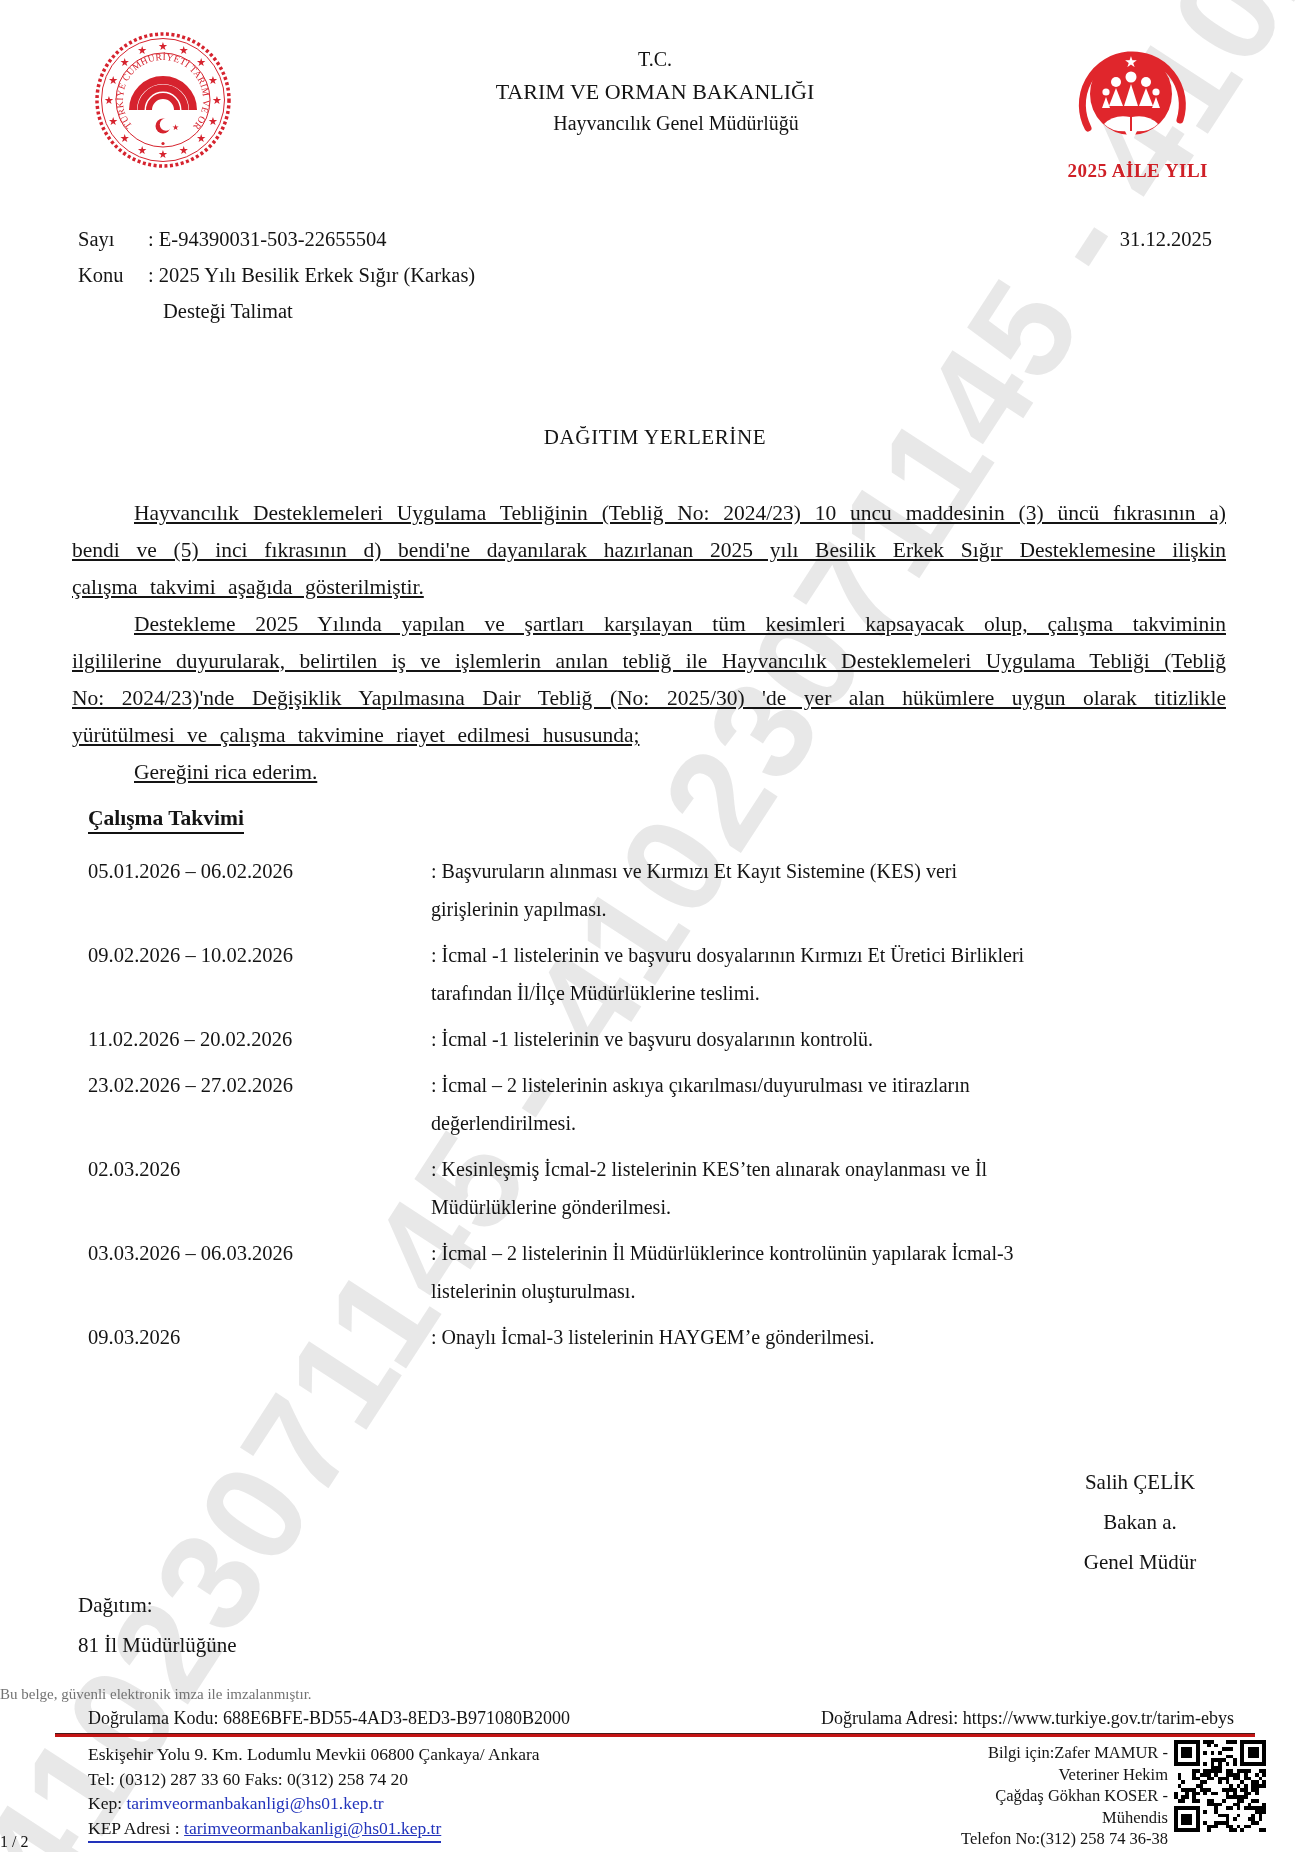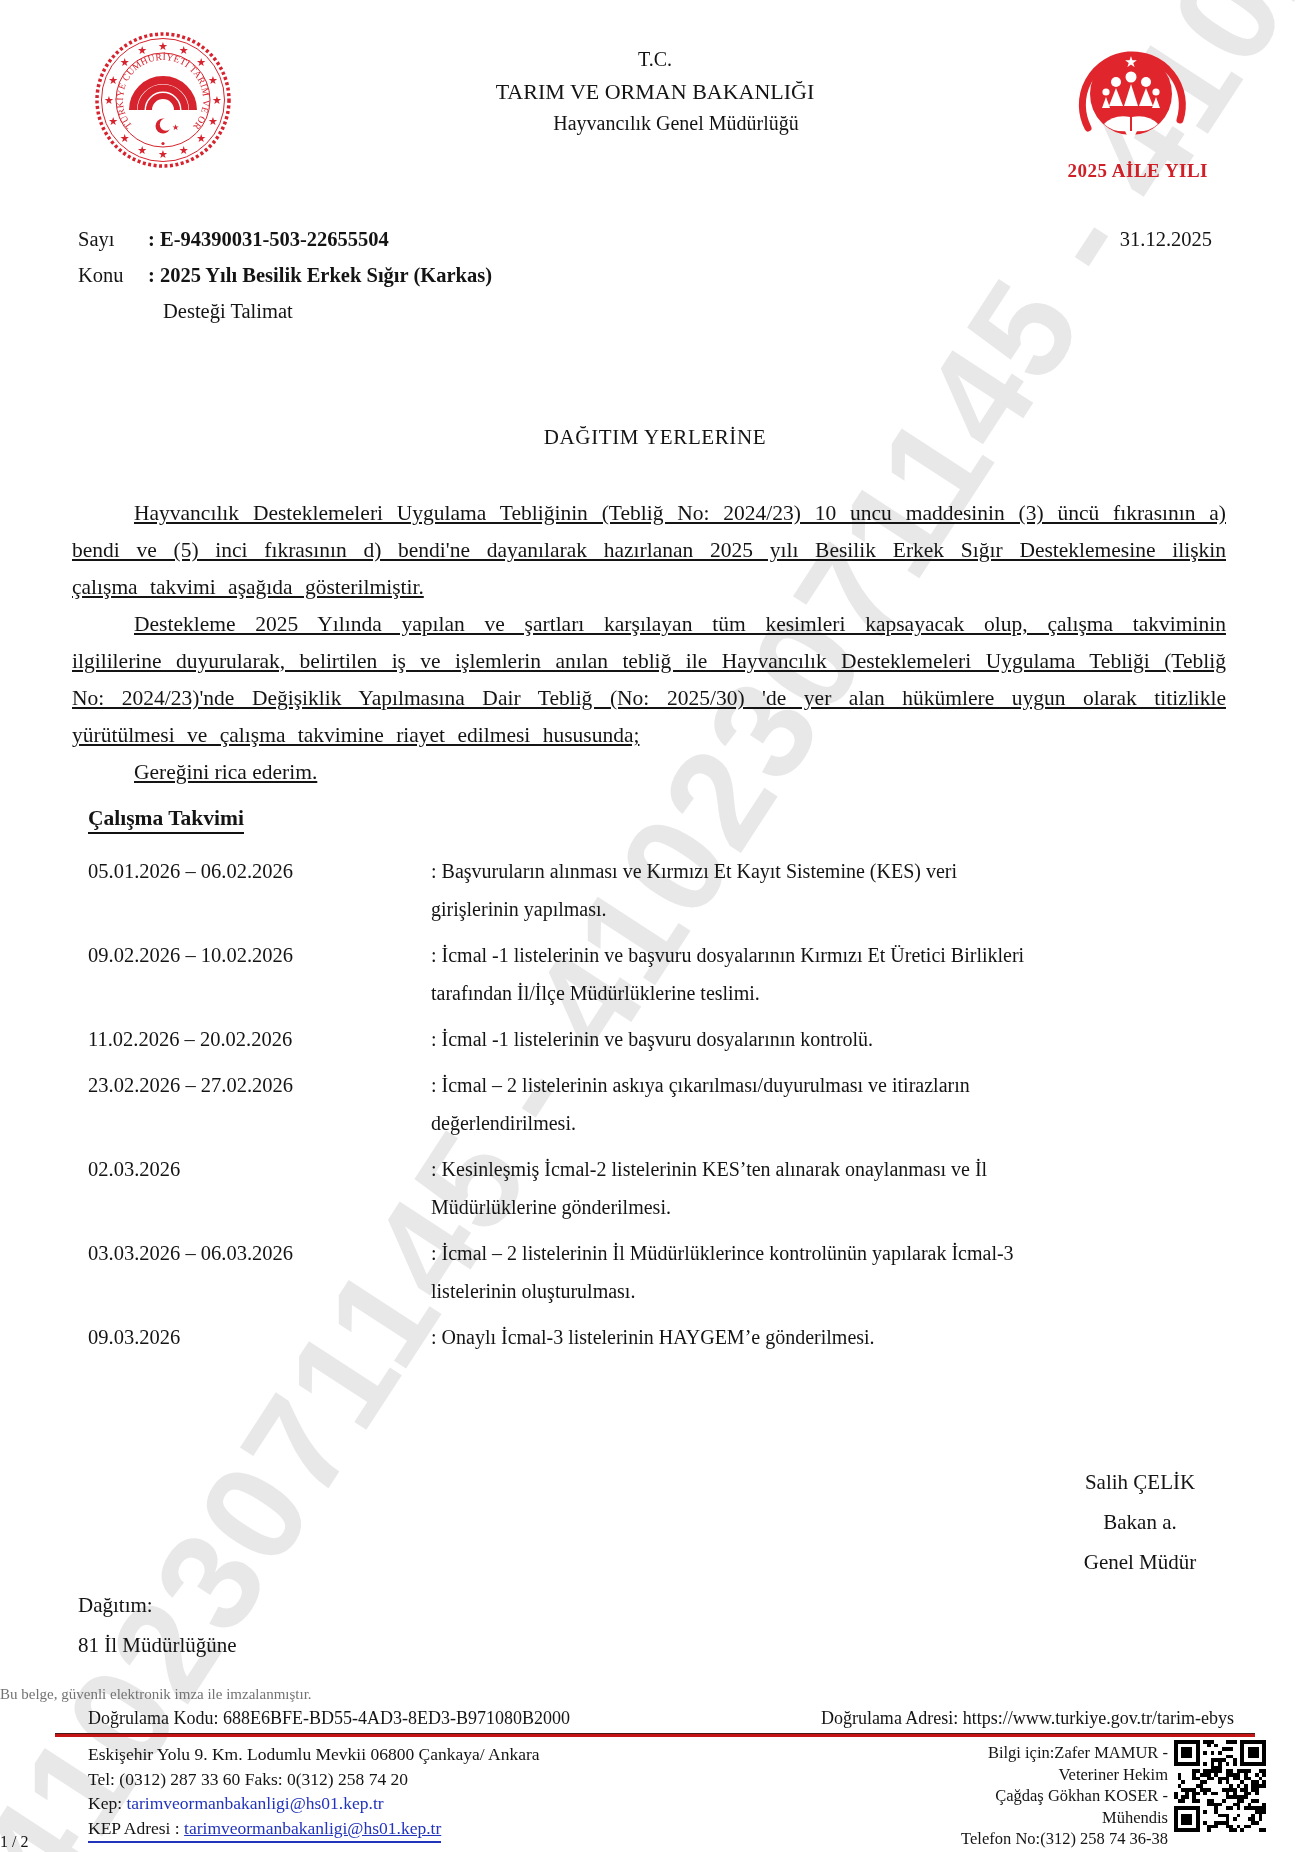--- a/index.html
+++ b/index.html
@@ -21,21 +21,21 @@
   .head-center{position:absolute;left:0;top:48px;width:100%;text-align:center;}
   .head-tc{font-size:20px;}
   .head-ministry{font-size:22px;margin-top:8px;}
   .head-directorate{font-size:20px;margin-top:7px;padding-left:42px;}
   .family{position:absolute;left:1054px;top:32px;width:154px;text-align:center;}
   .family-caption{font-size:19px;font-weight:700;color:#cf2027;letter-spacing:0.5px;margin-top:0;text-align:right;}
   
   .meta{position:absolute;left:78px;top:228px;width:1154px;font-size:20.5px;}
   .meta-row{display:flex;margin-bottom:13px;}
   .meta-label{width:70px;flex:none;}
-  .meta-value{white-space:pre;font-weight:bold;}
+  .meta-value{white-space:pre;}
   .meta-line2{margin-left:85px;margin-top:0px;}
   .meta-date{position:absolute;right:20px;top:0;}
   
   .recipient{position:absolute;left:0;top:425px;width:100%;text-align:center;font-size:21px;letter-spacing:0.6px;}
   
   .para{position:absolute;left:72px;width:1154px;margin:0;font-size:21.5px;line-height:37px;text-align:justify;text-indent:62px;word-spacing:7px;text-decoration:underline;}
   .p1{top:495px;}
   .p2{top:606px;}
   .p3{top:754px;text-align:left;word-spacing:normal;}
   

